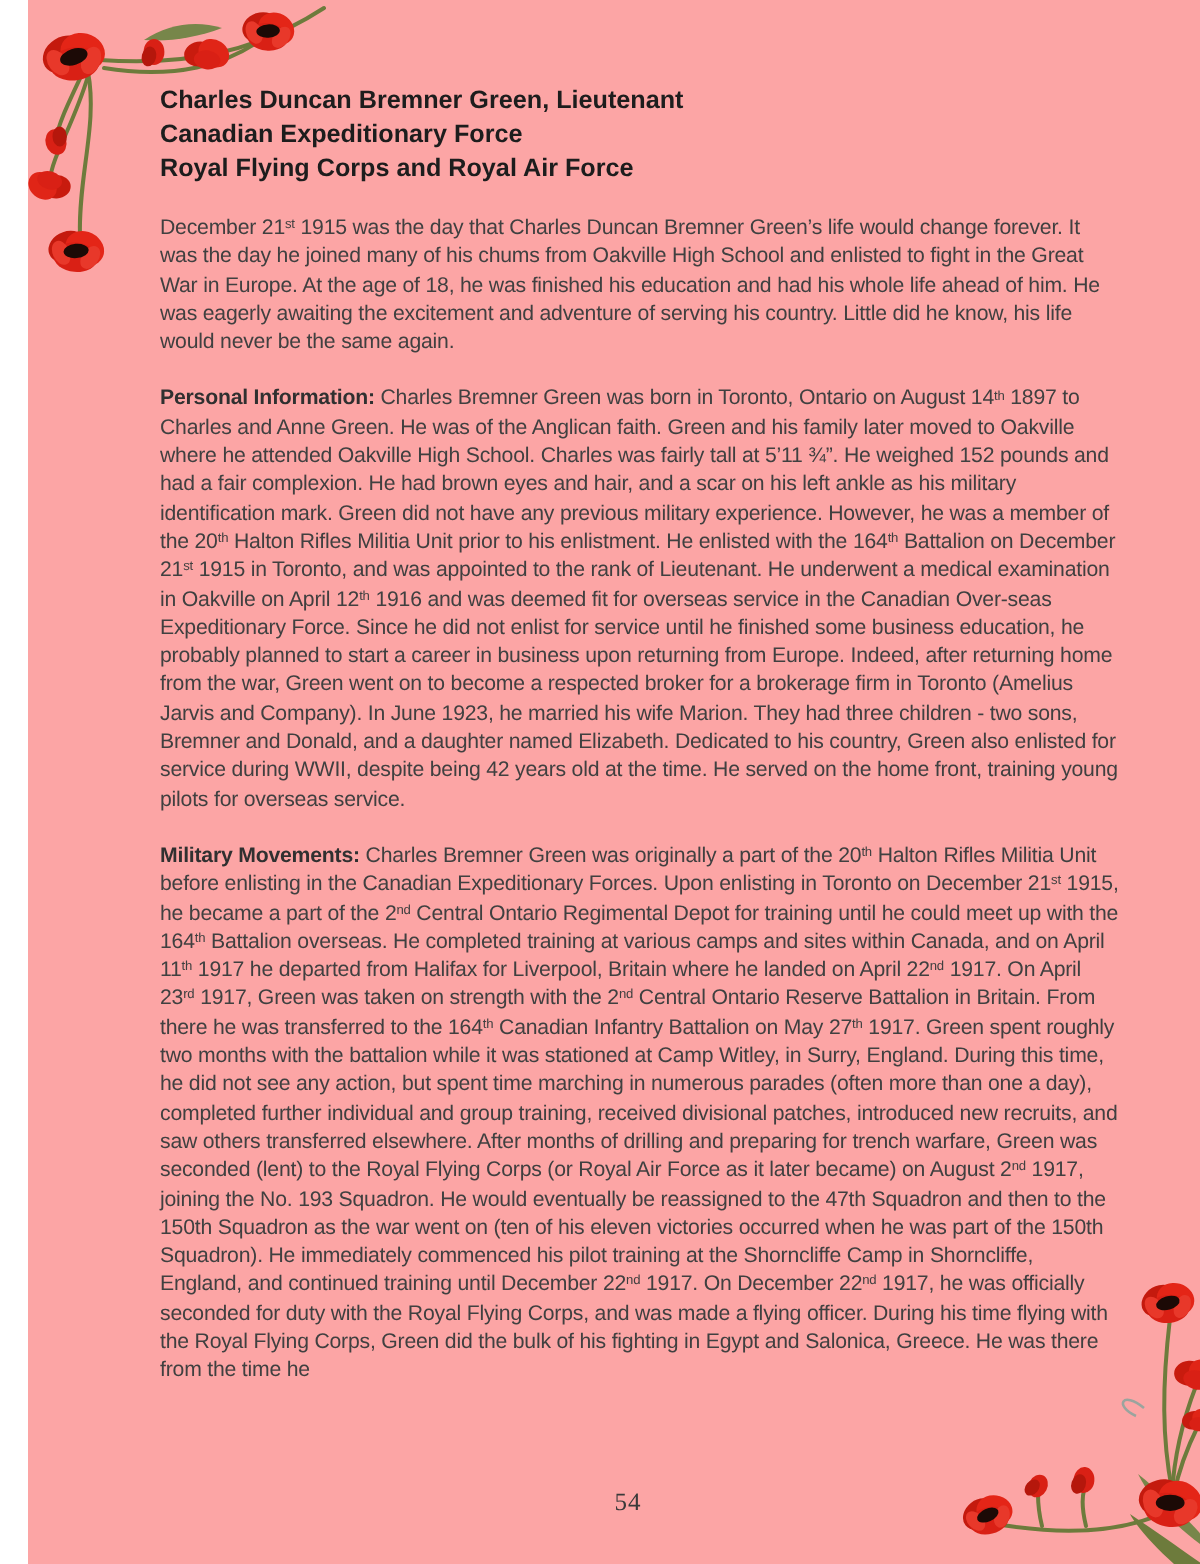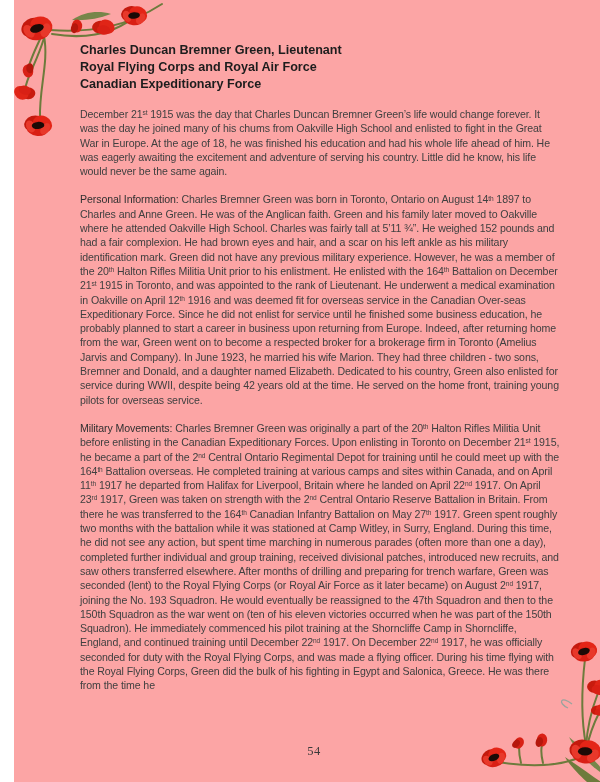--- a/index.html
+++ b/index.html
@@ -27,21 +27,21 @@
     margin-bottom: 14px;
   }
   .title-line { white-space: pre-wrap; }
   .body-par {
     margin: 0 0 14px 0;
     font-size: 10.6px;
     line-height: 14.3px;
     letter-spacing: -0.1px;
     color: #404040;
   }
-  .lead { font-weight: normal; color: #303030; text-align: center; }
+  .lead { font-weight: bold; color: #303030; text-align: center; }
   sup {
     font-size: 62%;
     line-height: 0;
     position: relative;
     top: -0.45em;
     vertical-align: baseline;
   }
   .page-number {
     position: absolute;
     left: 0;
@@ -136,22 +136,22 @@
     <use href="#br-pp-full" transform="translate(116,145) rotate(10) scale(1.2)"></use>
     <use href="#br-pp-bud" transform="translate(73,133) rotate(-10)"></use>
     <use href="#br-pp-bud" transform="translate(50,136) rotate(12) scale(0.9)"></use>
     <use href="#br-pp-full" transform="translate(25,151) rotate(-14) scale(0.95)"></use>
   </svg>
 
   <div class="content">
 
     <div class="doc-title">
       <div class="title-line">Charles Duncan Bremner Green, Lieutenant</div>
+      <div class="title-line">Canadian Expeditionary Force</div>
       <div class="title-line">Royal Flying Corps and Royal Air Force</div>
-      <div class="title-line">Canadian Expeditionary Force</div>
     </div>
 
     <p class="body-par"><b class="lead"></b><span>December 21<sup>st</sup> 1915 was the day that Charles Duncan Bremner Green’s life would change forever. It was the day he joined many of his chums from Oakville High School and enlisted to fight in the Great War in Europe. At the age of 18, he was finished his education and had his whole life ahead of him. He was eagerly awaiting the excitement and adventure of serving his country. Little did he know, his life would never be the same again.</span></p>
 
     <p class="body-par"><b class="lead">Personal Information:</b><span> Charles Bremner Green was born in Toronto, Ontario on August 14<sup>th</sup> 1897 to Charles and Anne Green. He was of the Anglican faith. Green and his family later moved to Oakville where he attended Oakville High School. Charles was fairly tall at 5’11 ¾”. He weighed 152 pounds and had a fair complexion. He had brown eyes and hair, and a scar on his left ankle as his military identification mark. Green did not have any previous military experience. However, he was a member of the 20<sup>th</sup> Halton Rifles Militia Unit prior to his enlistment. He enlisted with the 164<sup>th</sup> Battalion on December 21<sup>st</sup> 1915 in Toronto, and was appointed to the rank of Lieutenant. He underwent a medical examination in Oakville on April 12<sup>th</sup> 1916 and was deemed fit for overseas service in the Canadian Over-seas Expeditionary Force. Since he did not enlist for service until he finished some business education, he probably planned to start a career in business upon returning from Europe. Indeed, after returning home from the war, Green went on to become a respected broker for a brokerage firm in Toronto (Amelius Jarvis and Company). In June 1923, he married his wife Marion. They had three children - two sons, Bremner and Donald, and a daughter named Elizabeth. Dedicated to his country, Green also enlisted for service during WWII, despite being 42 years old at the time. He served on the home front, training young pilots for overseas service.</span></p>
 
     <p class="body-par"><b class="lead">Military Movements:</b><span> Charles Bremner Green was originally a part of the 20<sup>th</sup> Halton Rifles Militia Unit before enlisting in the Canadian Expeditionary Forces. Upon enlisting in Toronto on December 21<sup>st</sup> 1915, he became a part of the 2<sup>nd</sup> Central Ontario Regimental Depot for training until he could meet up with the 164<sup>th</sup> Battalion overseas. He completed training at various camps and sites within Canada, and on April 11<sup>th</sup> 1917 he departed from Halifax for Liverpool, Britain where he landed on April 22<sup>nd</sup> 1917. On April 23<sup>rd</sup> 1917, Green was taken on strength with the 2<sup>nd</sup> Central Ontario Reserve Battalion in Britain. From there he was transferred to the 164<sup>th</sup> Canadian Infantry Battalion on May 27<sup>th</sup> 1917. Green spent roughly two months with the battalion while it was stationed at Camp Witley, in Surry, England. During this time, he did not see any action, but spent time marching in numerous parades (often more than one a day), completed further individual and group training, received divisional patches, introduced new recruits, and saw others transferred elsewhere. After months of drilling and preparing for trench warfare, Green was seconded (lent) to the Royal Flying Corps (or Royal Air Force as it later became) on August 2<sup>nd</sup> 1917, joining the No. 193 Squadron. He would eventually be reassigned to the 47th Squadron and then to the 150th Squadron as the war went on (ten of his eleven victories occurred when he was part of the 150th Squadron). He immediately commenced his pilot training at the Shorncliffe Camp in Shorncliffe, England, and continued training until December 22<sup>nd</sup> 1917. On December 22<sup>nd</sup> 1917, he was officially seconded for duty with the Royal Flying Corps, and was made a flying officer. During his time flying with the Royal Flying Corps, Green did the bulk of his fighting in Egypt and Salonica, Greece. He was there from the time he</span></p>
 
   </div>
 

